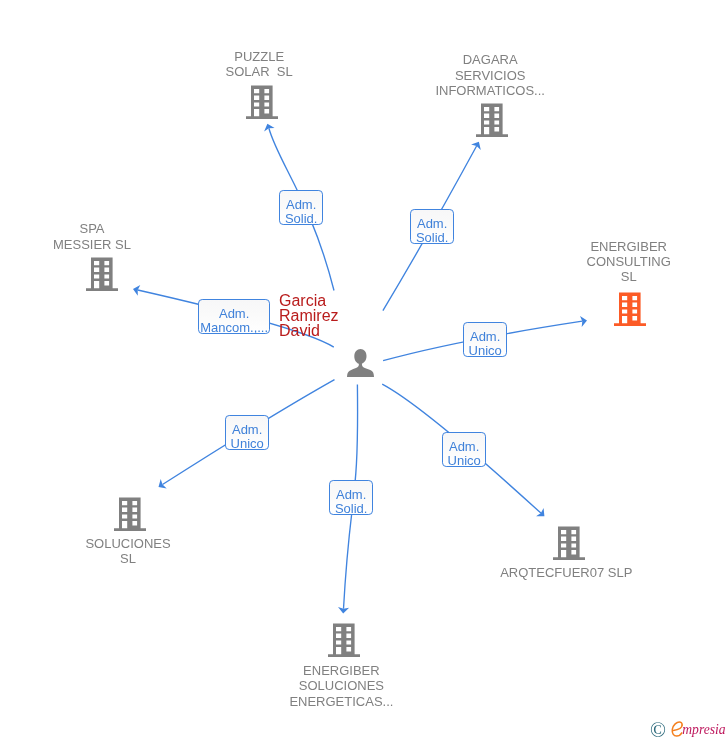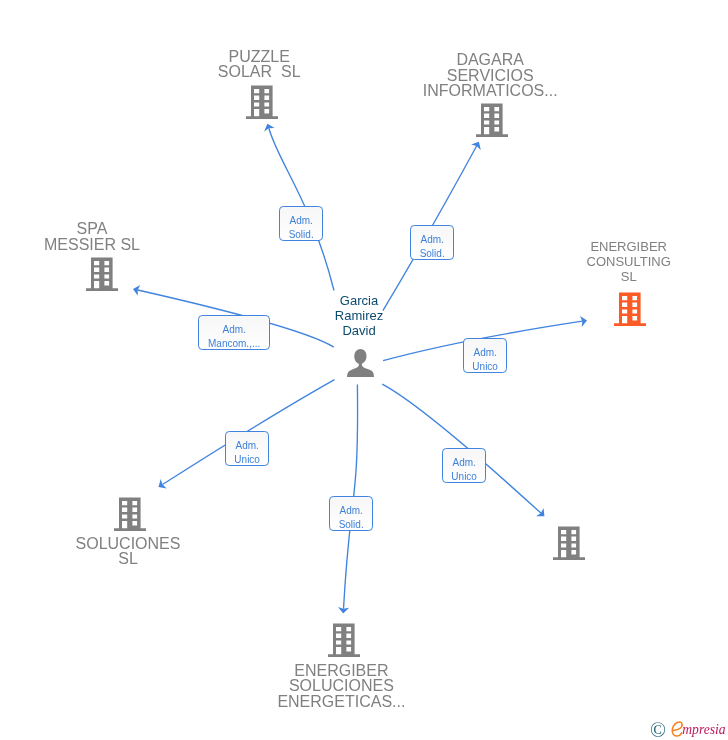--- a/index.html
+++ b/index.html
@@ -2,30 +2,30 @@
 <html><head>
 <meta charset="utf-8">
 <title>Garcia Ramirez David - network</title>
 <style>
   html,body{margin:0;padding:0;background:#ffffff;}
   body{width:728px;height:740px;font-family:"Liberation Sans",sans-serif;overflow:hidden;}
   #stage{position:relative;width:728px;height:740px;background:#fff;}
   svg#edges{position:absolute;left:0;top:0;width:728px;height:740px;}
   .node-icon{position:absolute;}
   .node-label{position:absolute;text-align:center;color:#808080;
-      font-size:16px;line-height:15.4px;white-space:pre;}
-  .center-label{position:absolute;text-align:center;color:#0c4a6e;
-      font-size:13px;line-height:14.9px;white-space:pre;}
+      font-size:13px;line-height:15.4px;white-space:pre;}
+  .center-label{position:absolute;text-align:left;color:#b91c1c;
+      font-size:16px;line-height:14.9px;white-space:pre;}
   .node-label.accent{font-size:13px;line-height:14.9px;color:#808080;}
   .edge-label{position:absolute;box-sizing:border-box;
       border:1.25px solid #4084df;border-radius:4.2px;
       background:linear-gradient(180deg,#f7f7f8 0%,#fafafa 45%,#ffffff 100%);
-      color:#3f81d9;font-size:10px;line-height:14.1px;text-align:center;
+      color:#3f81d9;font-size:13px;line-height:14.1px;text-align:center;
       display:flex;flex-direction:column;justify-content:center;align-items:center;
-      padding-top:10px;white-space:pre;margin-top:16px;}
+      padding-top:10px;white-space:pre;}
   #watermark{position:absolute;left:650px;top:718px;font-family:"Liberation Serif",serif;
       white-space:pre;height:22px;}
   #watermark .cr{position:absolute;left:0;top:2px;color:#2e6b7d;font-style:normal;font-size:21px;line-height:21px;}
   #watermark .e{position:absolute;left:21px;top:3px;line-height:0;}
   #watermark .e svg{display:block;}
   #watermark .rest{position:absolute;left:32.3px;top:4.5px;color:#be185d;font-style:italic;
       font-size:13.6px;line-height:13.6px;}
 </style>
 </head>
 <body>
@@ -102,20 +102,21 @@
   </div>
   <div class="node-label" style="left:261.4px;top:663.0px;width:160px;">ENERGIBER
 SOLUCIONES
 ENERGETICAS...</div>
 
   <div class="node-icon" style="left:553.2px;top:526.1px;">
     <svg width="32" height="34" viewBox="0 0 32 34" aria-hidden="true">
       <path fill="#808080" fill-rule="evenodd" d="M5 0.6H26.6V31.2H32V34H0V31.2H5ZM8 4.0H13.2V8.3H8ZM18.4 4.0H23.1V8.3H18.4ZM8 10.6H13.2V14.9H8ZM18.4 10.6H23.1V14.9H18.4ZM8 17.5H13.2V21.5H8ZM18.4 17.5H23.1V21.5H18.4ZM8 23.9H13.2V31.2H8ZM18.4 23.9H23.1V28.4H18.4Z"></path>
     </svg>
   </div>
+  <div class="node-label" style="left:486.3px;top:564.7px;width:160px;">ARQTECFUER07 SLP</div>
 
   <div class="node-icon" style="left:347.3px;top:348.9px;">
     <svg width="27" height="28" viewBox="0 0 27 28" aria-hidden="true">
       <path fill="#808080" d="M13.5 0C10.05 0 7.3 3.1 7.3 7.2c0 3.9 2.05 6.8 4.55 7.5.0 1.4-.15 2.2-.65 2.9-1.05 1.5-4.3 2.15-7.0 3.3C2.05 21.7.55 23.0.28 25.4.12 26.3.04 27.2 0 28h27c-.04-.8-.12-1.7-.28-2.6-.27-2.4-1.77-3.7-4.12-4.6-2.7-1.15-5.95-1.8-7.0-3.3-.5-.7-.65-1.5-.65-2.9 2.5-.7 4.55-3.6 4.55-7.5C19.7 3.1 16.95 0 13.5 0Z"></path>
     </svg>
   </div>
   <div class="center-label" style="left:279.0px;top:294.4px;width:160px;">Garcia
 Ramirez
 David</div>
 

